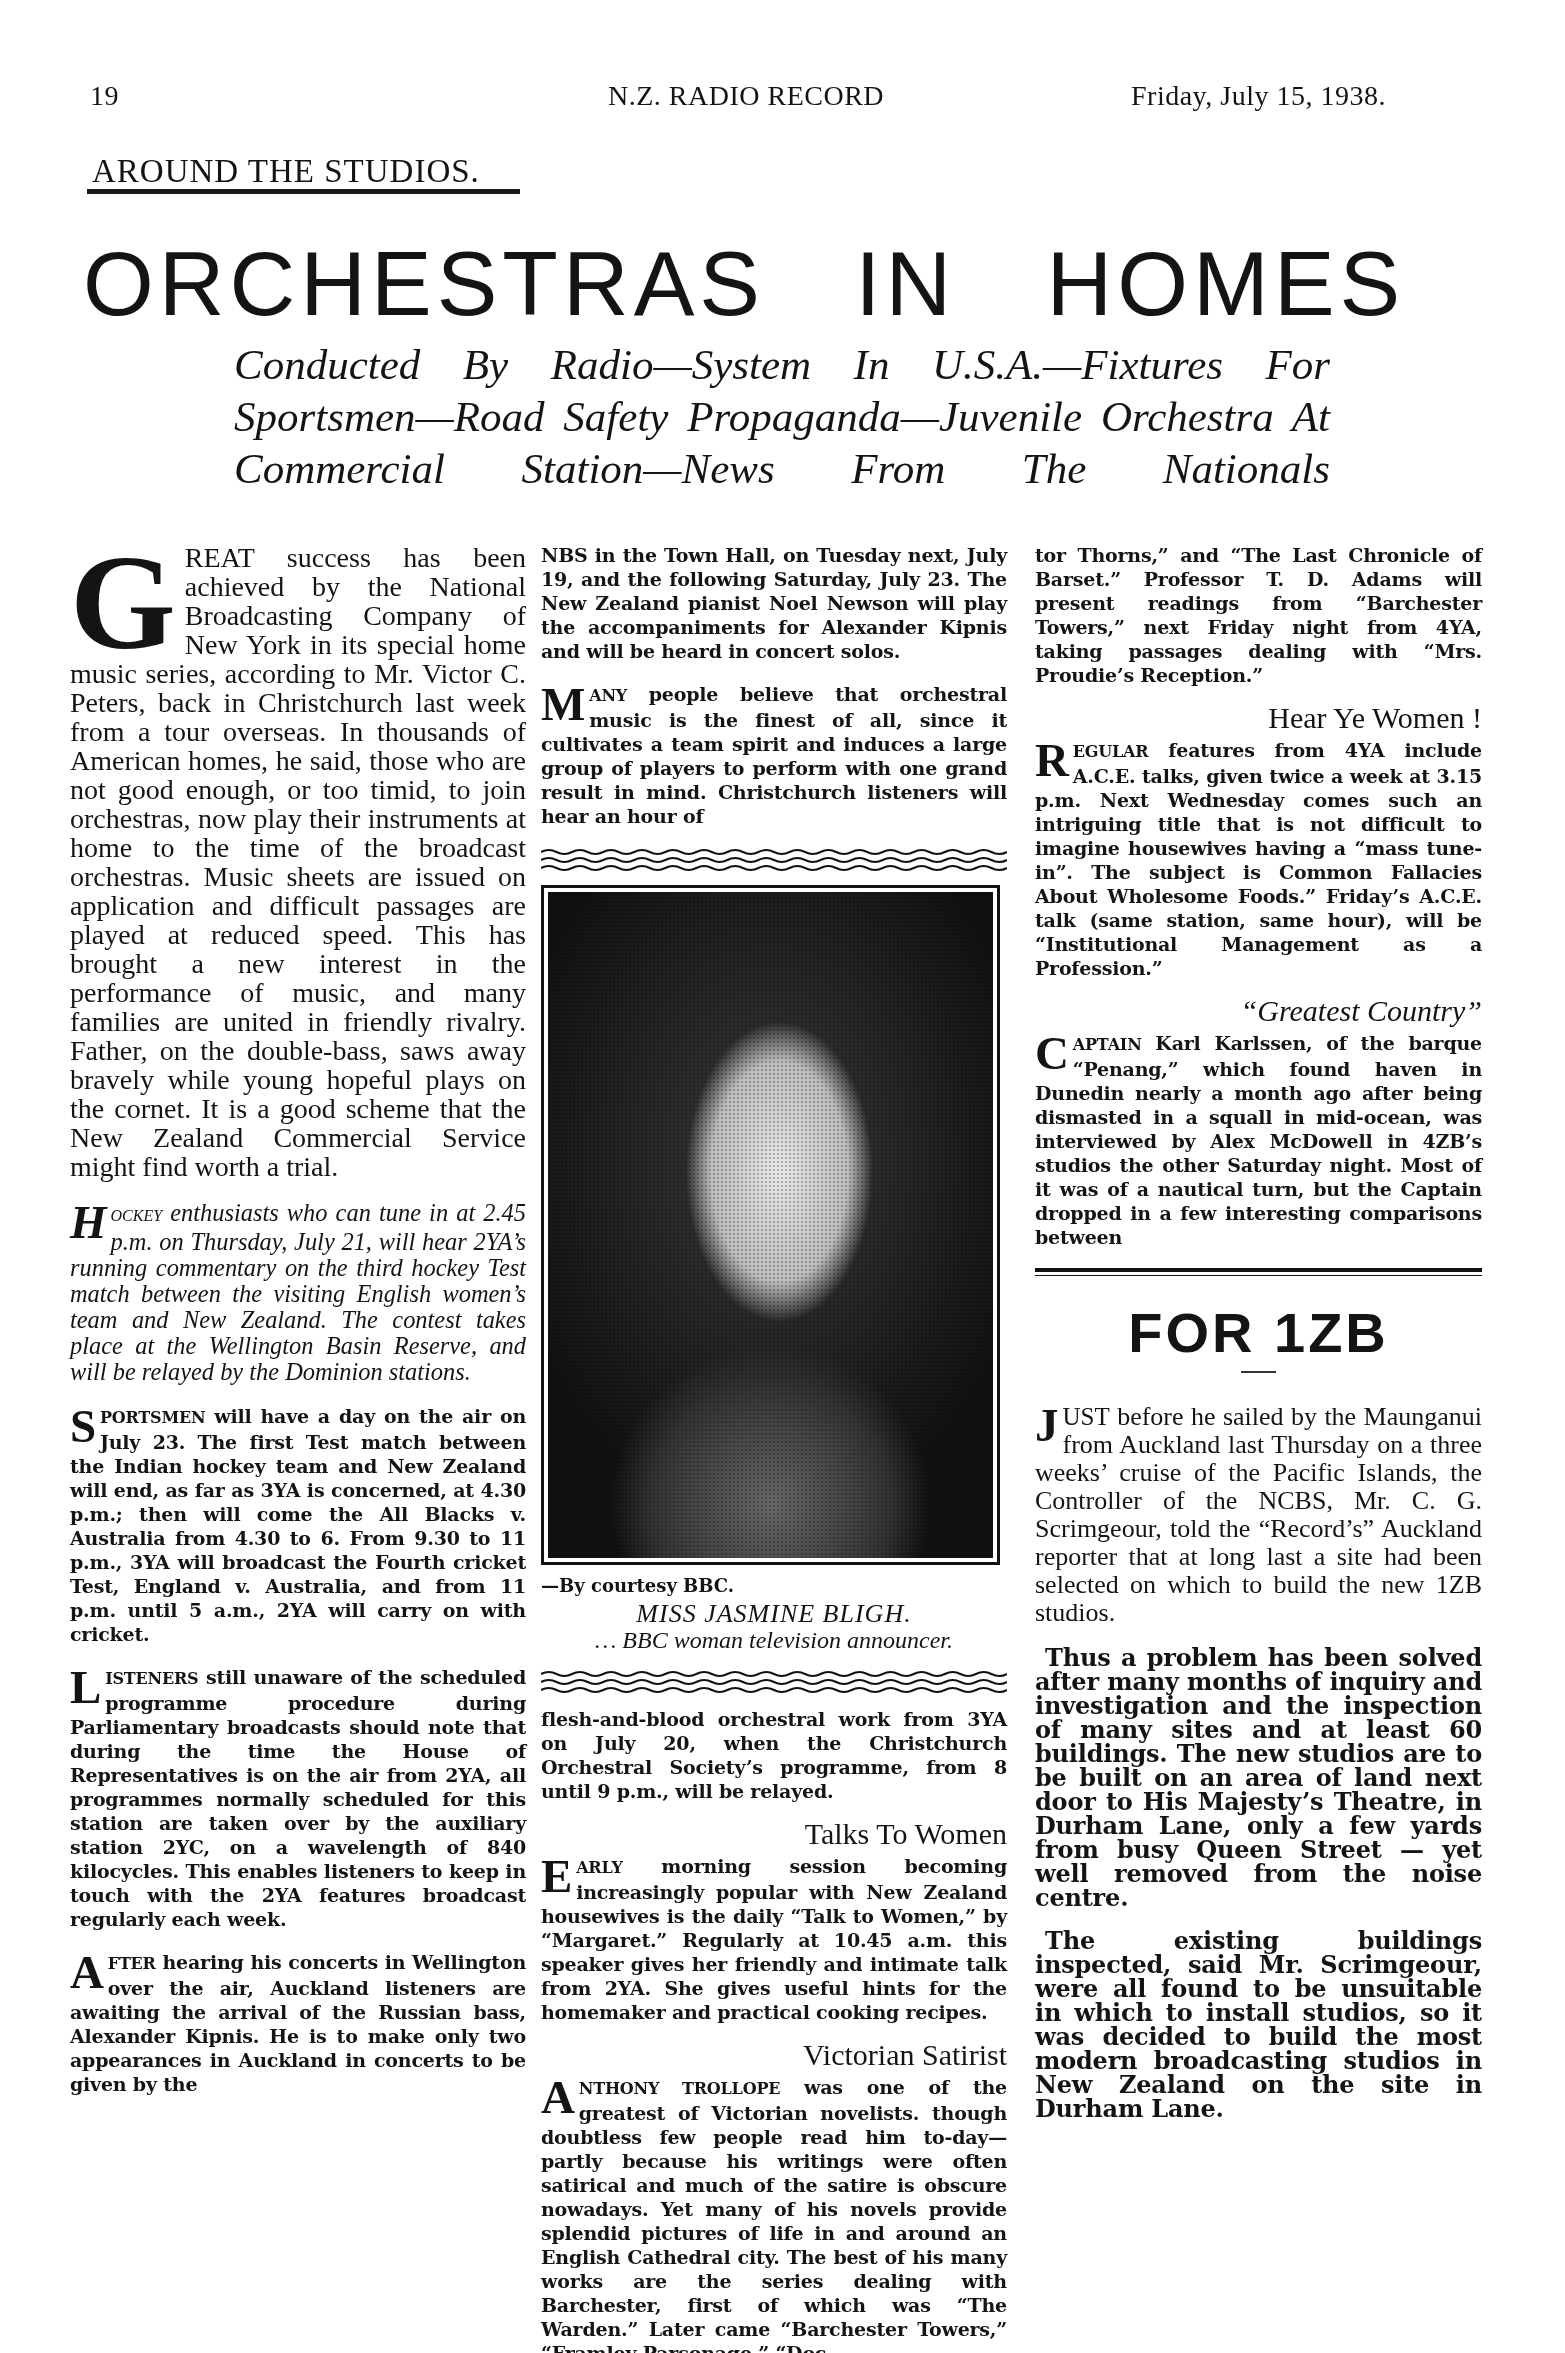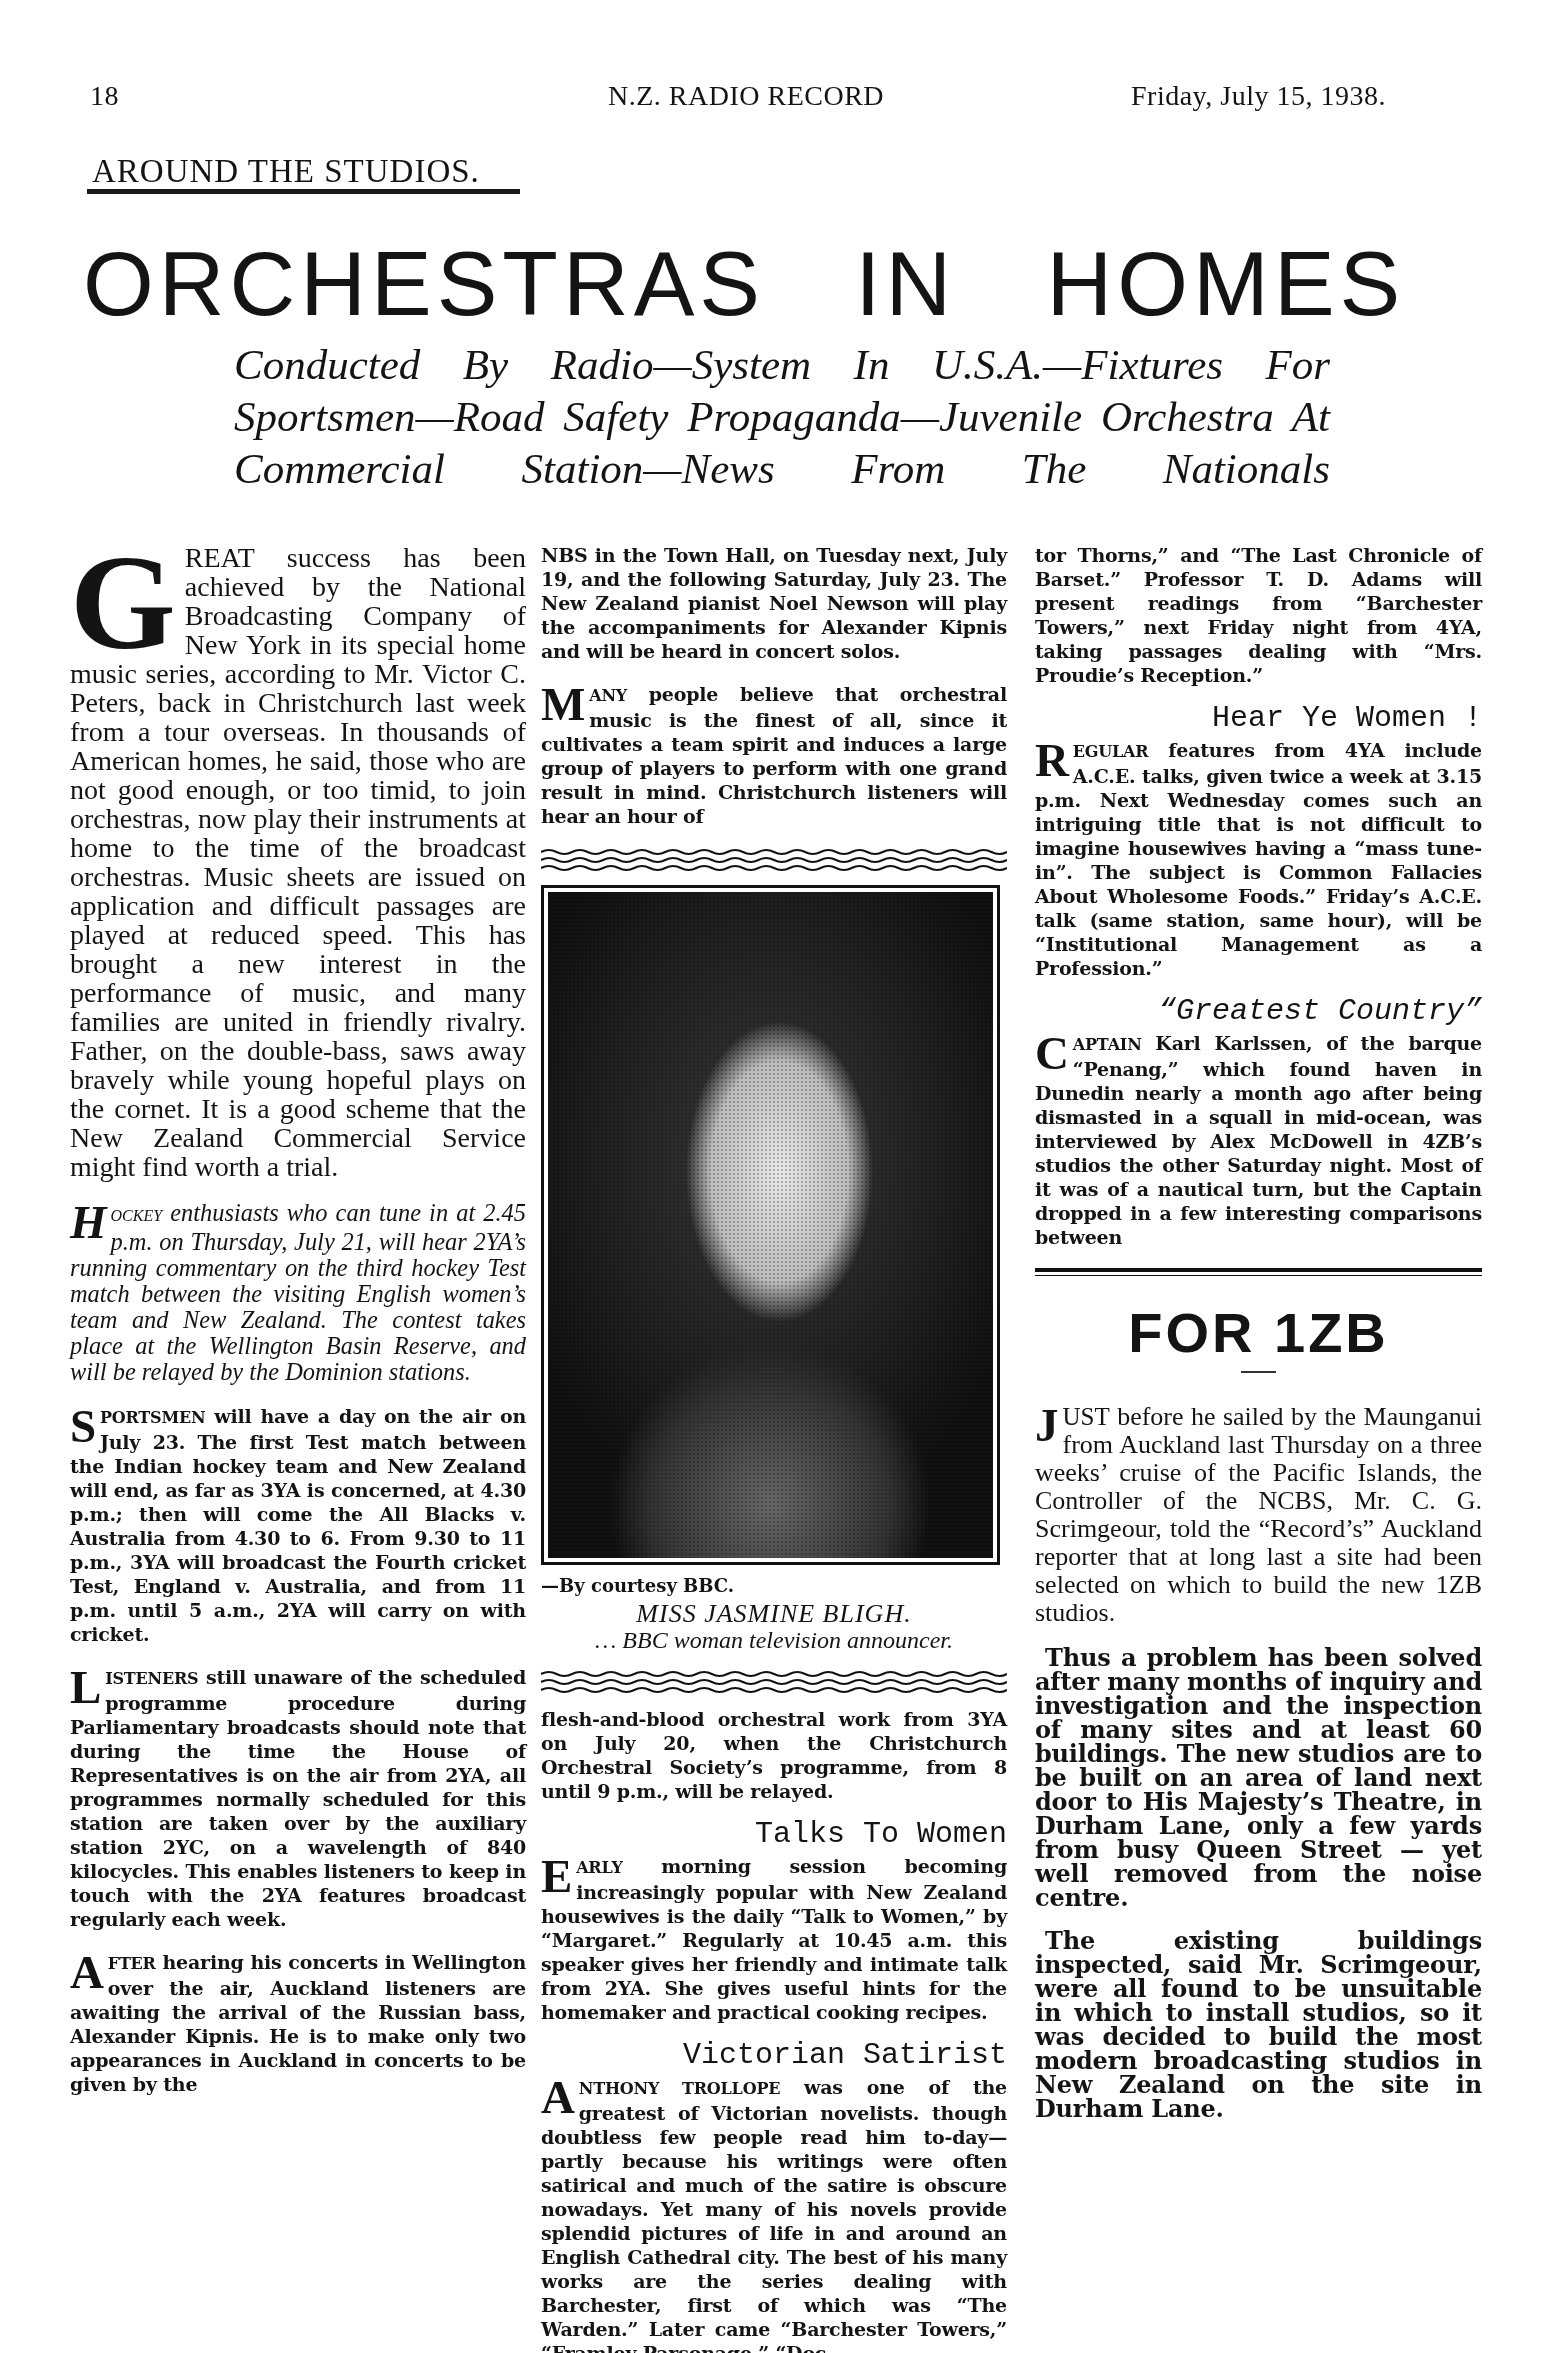--- a/index.html
+++ b/index.html
@@ -37,32 +37,32 @@
   .photo { width: 100%; height: 100%; background:
      radial-gradient(ellipse 28% 30% at 52% 42%, #e8e8e8 0%, #bdbdbd 55%, transparent 75%),
      radial-gradient(ellipse 45% 30% at 50% 92%, #666 0%, #333 60%, transparent 80%),
      radial-gradient(ellipse 60% 55% at 50% 40%, #3a3a3a 0%, #222 60%, #111 100%);
      position: relative; overflow: hidden; }
   .photo::after { content: ""; position: absolute; inset: 0;
      background-image: radial-gradient(#000 30%, transparent 32%); background-size: 4px 4px; opacity: .25; }
   .credit { text-align: left; font-size: 18px; margin: 9px 5px 4px 0; font-weight: 600; }
   .caption-name { text-align: center; font-style: italic; font-size: 26px; font-family: "Liberation Serif", serif; letter-spacing: 1px; margin: 0; }
   .caption-desc { text-align: center; font-style: italic; font-size: 24px; line-height: 28px; font-family: "Liberation Serif", serif; margin: 0 20px; }
-  .subhead-sans { font-family: Liberation Mono, monospace; font-size: 30px; text-align: right; margin: 12px 0 8px 0; font-weight: 300; }
+  .subhead-sans { font-family: Liberation Serif, serif; font-size: 30px; text-align: right; margin: 12px 0 8px 0; font-weight: 300; }
   .rule-double { border-top: 4px solid #111; border-bottom: 1.5px solid #111; height: 2.5px; margin: 15px 0 45px 0; }
   .for-izb { text-align: center; font-family: Liberation Sans, sans-serif; font-size: 56px; letter-spacing: 3px; margin: 0; }
   .short-rule { width: 35px; height: 2px; background: #333; margin: 26px auto 30px auto; }
   .studios-head { text-align: center; font-family: "DejaVu Sans", "Liberation Sans", sans-serif; font-size: 29px; line-height: 32px; font-weight: 300; margin: 0 0 18px 0; }
   .izb-lead { font-family: "Liberation Serif", serif; font-size: 26px; line-height: 28px; }
   .indent { text-indent: 10px; }
 </style>
 </head>
 <body>
 
-<div class="abs folio" id="page-num">18</div>
+<div class="abs folio" id="page-num">19</div>
 <div class="abs folio" id="pub-name">N.Z. RADIO RECORD</div>
 <div class="abs folio" id="pub-date">Friday, July 15, 1938.</div>
 
 <div class="abs" id="section-label">AROUND THE STUDIOS.</div>
 <div class="abs" id="section-rule"></div>
 
 <h1 class="abs" id="headline" style="margin:0">ORCHESTRAS IN HOMES</h1>
 <div class="abs" id="subhead">Conducted By Radio—System In U.S.A.—Fixtures For Sportsmen—Road Safety Propaganda—Juvenile Orchestra At Commercial Station—News From The Nationals</div>
 
 <div class="abs col" id="col1">

